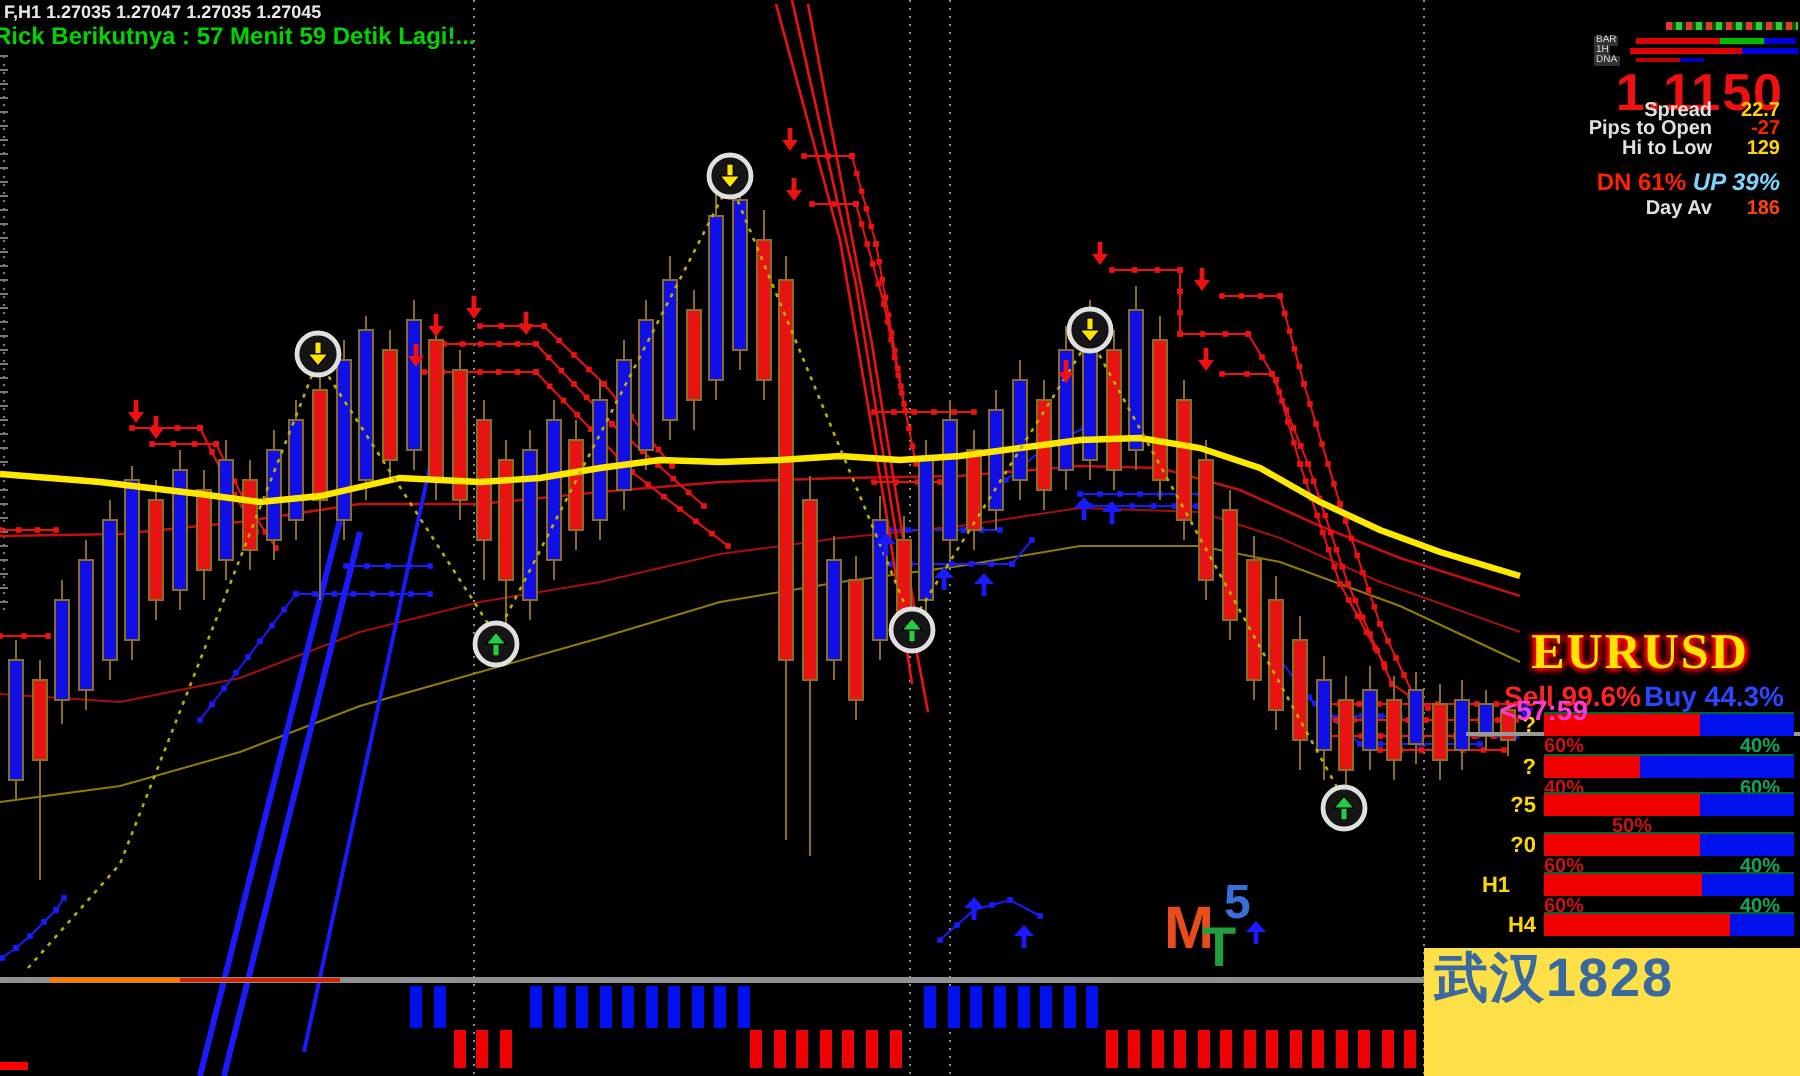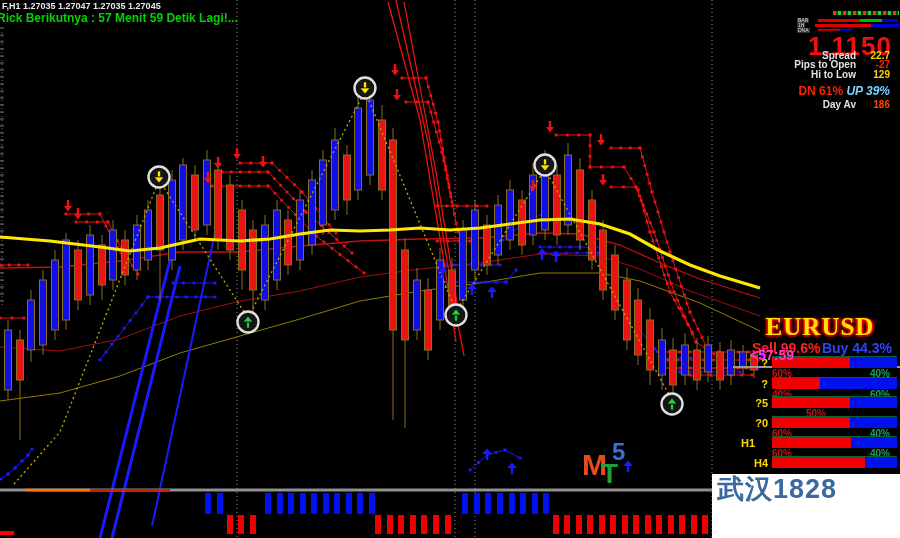--- a/index.html
+++ b/index.html
@@ -34,21 +34,21 @@
   .sp-bar .redpart{height:100%;background:#f00000;}
   .sp-pct{position:absolute;left:772px;width:118px;font-size:10px;font-weight:bold;z-index:3;}
   .sp-pct .l{color:#cc1111;}
   .sp-pct .r{float:right;color:#12a55e;}
   .countdown-pink{left:750px;top:347px;font-size:14px;font-weight:bold;color:#ff3ad6;z-index:4;}
   
   .logo-m{left:582px;top:448px;font-size:30px;font-weight:bold;color:#e84b1c;}
   .logo-t{left:601px;top:458px;font-size:28px;font-weight:bold;color:#1f9e3d;}
   .logo-5{left:612px;top:438px;font-size:24px;font-weight:bold;color:#3a6fd8;}
   
-  .watermark{left:712px;top:474px;width:188px;height:64px;background:#ffffff;z-index:5;
+  .watermark{left:712px;top:474px;width:188px;height:64px;background:#fde047;z-index:5;
              color:#39699f;font-weight:bold;line-height:1;padding-left:5px;box-sizing:border-box;}
   .wm1{font-size:27px;margin-top:2px;letter-spacing:1px;}
   .wm2{font-size:30px;margin-top:1px;letter-spacing:0px;}
 </style>
 </head>
 <body>
 
 <div id="stage">
 
   <svg id="chart-svg" width="900" height="538">

